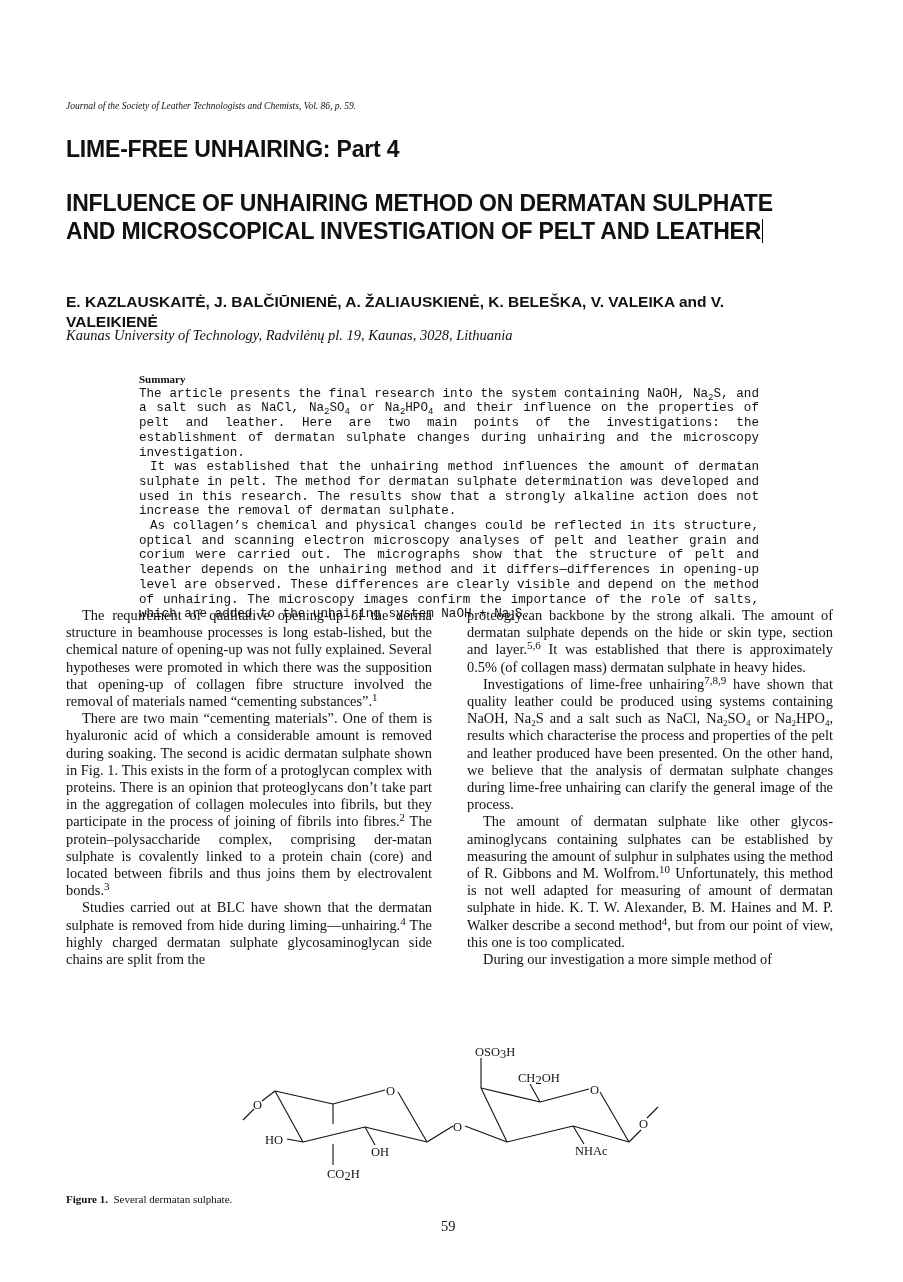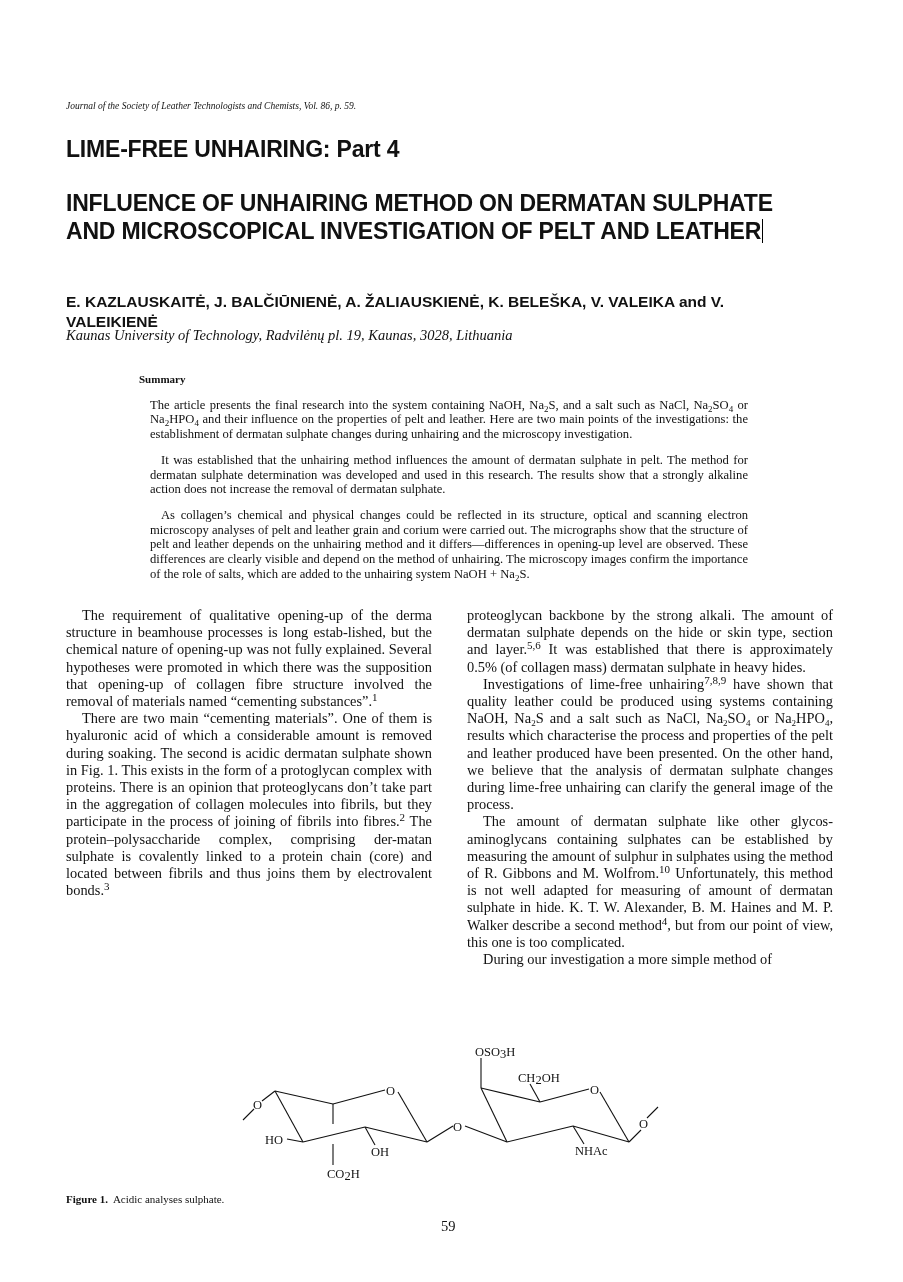--- a/index.html
+++ b/index.html
@@ -9,21 +9,21 @@
 
   #journal-line { position: absolute; left: 66px; top: 101px; font-size: 9.5px; font-style: italic; }
   #series-title { position: absolute; left: 66px; top: 136px; font-size: 23px; font-weight: bold; letter-spacing: -0.2px; }
   #main-title { position: absolute; left: 66px; top: 190px; width: 720px; font-size: 23px; font-weight: bold; line-height: 27.5px; letter-spacing: -0.2px; }
   #main-title .caret { display: inline-block; width: 1px; height: 24px; background: #000; vertical-align: -4px; margin-left: 1px; }
   #authors { position: absolute; left: 66px; top: 292px; width: 740px; font-size: 15.5px; font-weight: bold; line-height: 20px; }
   #affiliation { position: absolute; left: 66px; top: 327px; font-size: 14.5px; font-style: italic; }
 
   #summary { position: absolute; left: 139px; top: 372px; width: 620px; font-size: 12.6px; line-height: 14.7px; text-align: justify; }
   #summary .head { font-weight: bold; font-size: 11px; }
-  #summary p { margin: 11px; }
+  #summary p { margin: 0; font-family: Liberation Mono, monospace; }
   #summary p.ind { text-indent: 11px; }
 
   .col { position: absolute; top: 607px; width: 366px; font-size: 14.4px; line-height: 17.2px; text-align: justify; hyphens: manual; }
   #col-left { left: 66px; }
   #col-right { left: 467px; }
   .col p { margin: 0; }
   .col p.ind { text-indent: 16px; }
   #intro-heading { font-size: 14.5px; font-weight: bold; margin: 0 0 7px 0; line-height: 17px; }
   sup { font-size: 11px; line-height: 0; vertical-align: 5px; }
   sub { font-size: 9px; line-height: 0; vertical-align: -3px; }
@@ -52,20 +52,21 @@
 <div id="summary" class="serif">
   <div class="head">Summary</div>
   <p><span>The article presents the final research into the system containing NaOH, Na</span><sub>2</sub><span>S, and a salt such as NaCl, Na</span><sub>2</sub><span>SO</span><sub>4</sub><span> or Na</span><sub>2</sub><span>HPO</span><sub>4</sub><span> and their influence on the properties of pelt and leather. Here are two main points of the investigations: the establishment of dermatan sulphate changes during unhairing and the microscopy investigation.</span></p>
   <p class="ind">It was established that the unhairing method influences the amount of dermatan sulphate in pelt. The method for dermatan sulphate determination was developed and used in this research. The results show that a strongly alkaline action does not increase the removal of dermatan sulphate.</p>
   <p class="ind"><span>As collagen’s chemical and physical changes could be reflected in its structure, optical and scanning electron microscopy analyses of pelt and leather grain and corium were carried out. The micrographs show that the structure of pelt and leather depends on the unhairing method and it differs—differences in opening-up level are observed. These differences are clearly visible and depend on the method of unhairing. The microscopy images confirm the importance of the role of salts, which are added to the unhairing system NaOH + Na</span><sub>2</sub><span>S.</span></p>
 </div>
 
 <div id="col-left" class="col serif">
   <p class="ind"><span>The requirement of qualitative opening-up of the derma structure in beamhouse processes is long estab-lished, but the chemical nature of opening-up was not fully explained. Several hypotheses were promoted in which there was the supposition that opening-up of collagen fibre structure involved the removal of materials named “cementing substances”.</span><sup>1</sup></p>
   <p class="ind"><span>There are two main “cementing materials”. One of them is hyaluronic acid of which a considerable amount is removed during soaking. The second is acidic dermatan sulphate shown in Fig. 1. This exists in the form of a protoglycan complex with proteins. There is an opinion that proteoglycans don’t take part in the aggregation of collagen molecules into fibrils, but they participate in the process of joining of fibrils into fibres.</span><sup>2</sup><span> The protein–polysaccharide complex, comprising der-matan sulphate is covalently linked to a protein chain (core) and located between fibrils and thus joins them by electrovalent bonds.</span><sup>3</sup></p>
+  <p class="ind"><span>Studies carried out at BLC have shown that the dermatan sulphate is removed from hide during liming—unhairing.</span><sup>4</sup><span id="p3-b-left"> The highly charged dermatan sulphate glycosaminoglycan side chains are split from the</span></p>
 </div>
 
 <div id="col-right" class="col serif">
   <p><span id="p3-b-right">proteoglycan backbone by the strong alkali. The amount of dermatan sulphate depends on the hide or skin type, section and layer.</span><sup>5,6</sup><span> It was established that there is approximately 0.5% (of collagen mass) dermatan sulphate in heavy hides.</span></p>
   <p class="ind"><span>Investigations of lime-free unhairing</span><sup>7,8,9</sup><span> have shown that quality leather could be produced using systems containing NaOH, Na</span><sub>2</sub><span>S and a salt such as NaCl, Na</span><sub>2</sub><span>SO</span><sub>4</sub><span> or Na</span><sub>2</sub><span>HPO</span><sub>4</sub><span>, results which characterise the process and properties of the pelt and leather produced have been presented. On the other hand, we believe that the analysis of dermatan sulphate changes during lime-free unhairing can clarify the general image of the process.</span></p>
   <p class="ind"><span>The amount of dermatan sulphate like other glycos-aminoglycans containing sulphates can be established by measuring the amount of sulphur in sulphates using the method of R. Gibbons and M. Wolfrom.</span><sup>10</sup><span> Unfortunately, this method is not well adapted for measuring of amount of dermatan sulphate in hide. K. T. W. Alexander, B. M. Haines and M. P. Walker describe a second method</span><sup>4</sup><span>, but from our point of view, this one is too complicated.</span></p>
   <p class="ind">During our investigation a more simple method of</p>
 </div>
 
 <div id="figure">
@@ -111,15 +112,15 @@
     <text x="404" y="88">O</text>
     <text x="30" y="104">HO</text>
     <text x="136" y="116">OH</text>
     <text x="92" y="138"><tspan>CO</tspan><tspan class="sm" dy="2">2</tspan><tspan dy="-2">H</tspan></text>
     <text x="240" y="16"><tspan>OSO</tspan><tspan class="sm" dy="2">3</tspan><tspan dy="-2">H</tspan></text>
     <text x="283" y="42"><tspan>CH</tspan><tspan class="sm" dy="2">2</tspan><tspan dy="-2">OH</tspan></text>
     <text x="340" y="115">NHAc</text>
   </svg>
 </div>
 
-<div id="caption" class="serif"><b>Figure 1.</b>&nbsp; <span>Acidic analyses sulphate.</span></div>
+<div id="caption" class="serif"><b>Figure 1.</b>&nbsp; <span>Several dermatan sulphate.</span></div>
 
 <div id="page-number" class="serif">59</div>
 
 </body></html>

